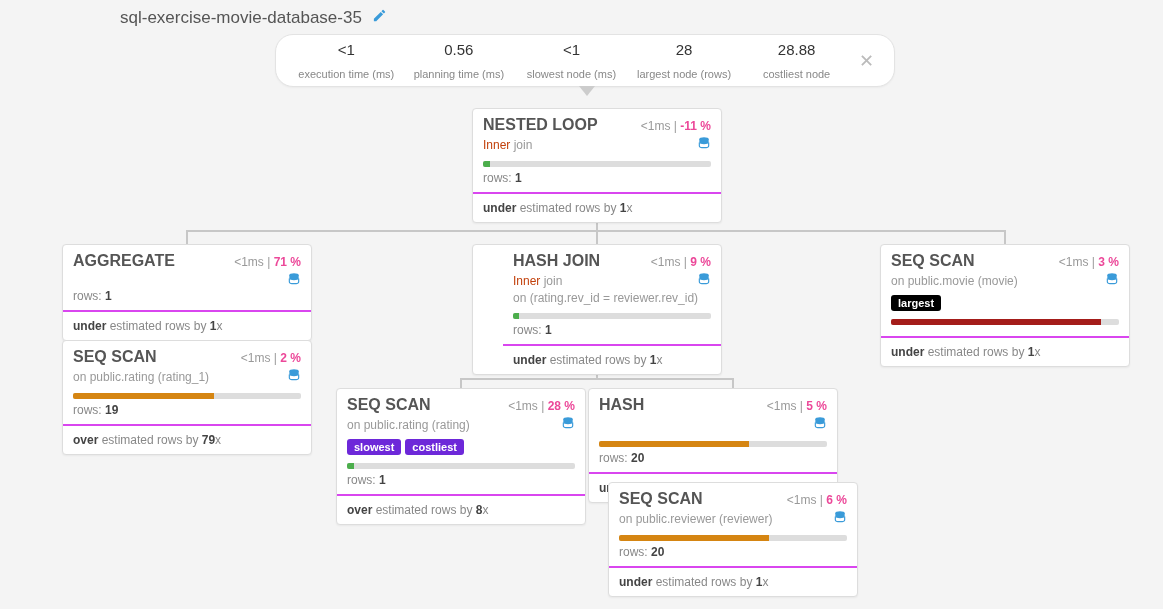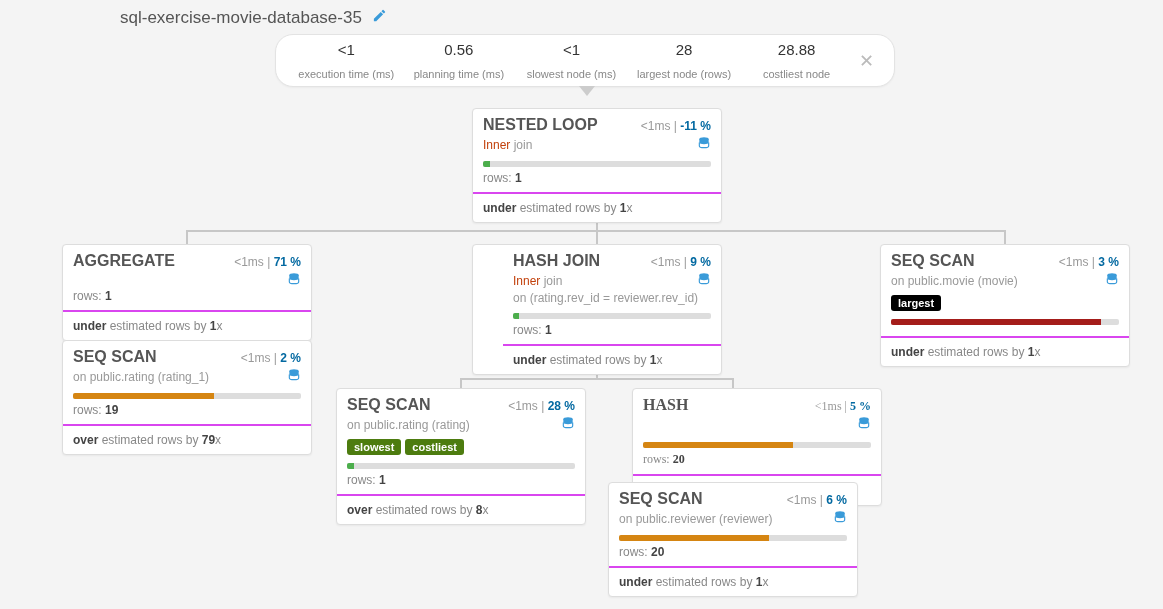--- a/index.html
+++ b/index.html
@@ -51,27 +51,27 @@
     width: 250px;
     box-shadow: 0 1px 2px rgba(0,0,0,0.05);
     font-size: 12px;
     color: #666;
   }
   .node .sec { padding: 7px 10px; border-top: 2px solid #d946ef; }
   .node .sec:first-child { border-top: none; }
   .hdr { display: flex; align-items: baseline; justify-content: space-between; }
   .hdr .name { font-weight: 700; color: #555; font-size: 16px; }
   .hdr .meta { color: #999; font-size: 12px; }
-  .hdr .meta b { color: #0369a1; }
+  .hdr .meta b { color: #ec4899; }
   .sub { color: #999; font-size: 12px; display:flex; justify-content:space-between; align-items:center; margin-top:2px;}
   .sub .txt span { color:#c2410c; }
   .db-icon { color: #3a9bd9; font-size: 14px; }
 
   .tags { display: flex; gap: 4px; margin-top: 6px; }
-  .tag { background: #4d7c0f; color: #fff; font-size: 11px; padding: 2px 7px; border-radius: 3px; font-weight: 600; }
+  .tag { background: #6d28d9; color: #fff; font-size: 11px; padding: 2px 7px; border-radius: 3px; font-weight: 600; }
   .tag.red { background: #000000; }
 
   .bar { height: 6px; background: #ddd; border-radius: 2px; margin-top: 8px; margin-bottom: 4px; position: relative; overflow:hidden;}
   .bar .fill { position:absolute; top:0; left:0; bottom:0; }
   .bar .fill.green { background:#4cae4c; }
   .bar .fill.orange { background:#d58512; }
   .bar .fill.darkred { background:#a41d1a; }
 
   .rows-line { color:#888; }
   .rows-line b { color:#444; font-weight:700; }
@@ -240,21 +240,21 @@
             <span class="tag">slowest</span>
             <span class="tag">costliest</span>
           </div>
           <div class="bar">
             <div class="fill green" style="width:3%"></div>
           </div>
           <div class="rows-line">rows: <b>1</b></div>
         </div>
         <div class="sec est-line"><b class="kw">over</b> estimated rows by <b class="f">8</b>x</div>
       </div>
-      <div class="node" style="left: 632px; top: 388px; font-family: Liberation Serif, serif;">
+      <div class="node" style="left: 588px; top: 388px;">
         <div class="sec">
           <div class="hdr">
             <span class="name">HASH</span>
             <span class="meta">&lt;1ms | <b>5 %</b></span>
           </div>
           <div class="sub">
             <span></span>
             <span class="db-icon"><svg width="14" height="14" viewBox="0 0 24 24" fill="currentColor">
                 <ellipse cx="12" cy="5" rx="8" ry="3"></ellipse>
                 <path d="M4 5v6c0 1.66 3.58 3 8 3s8-1.34 8-3V5"></path>

